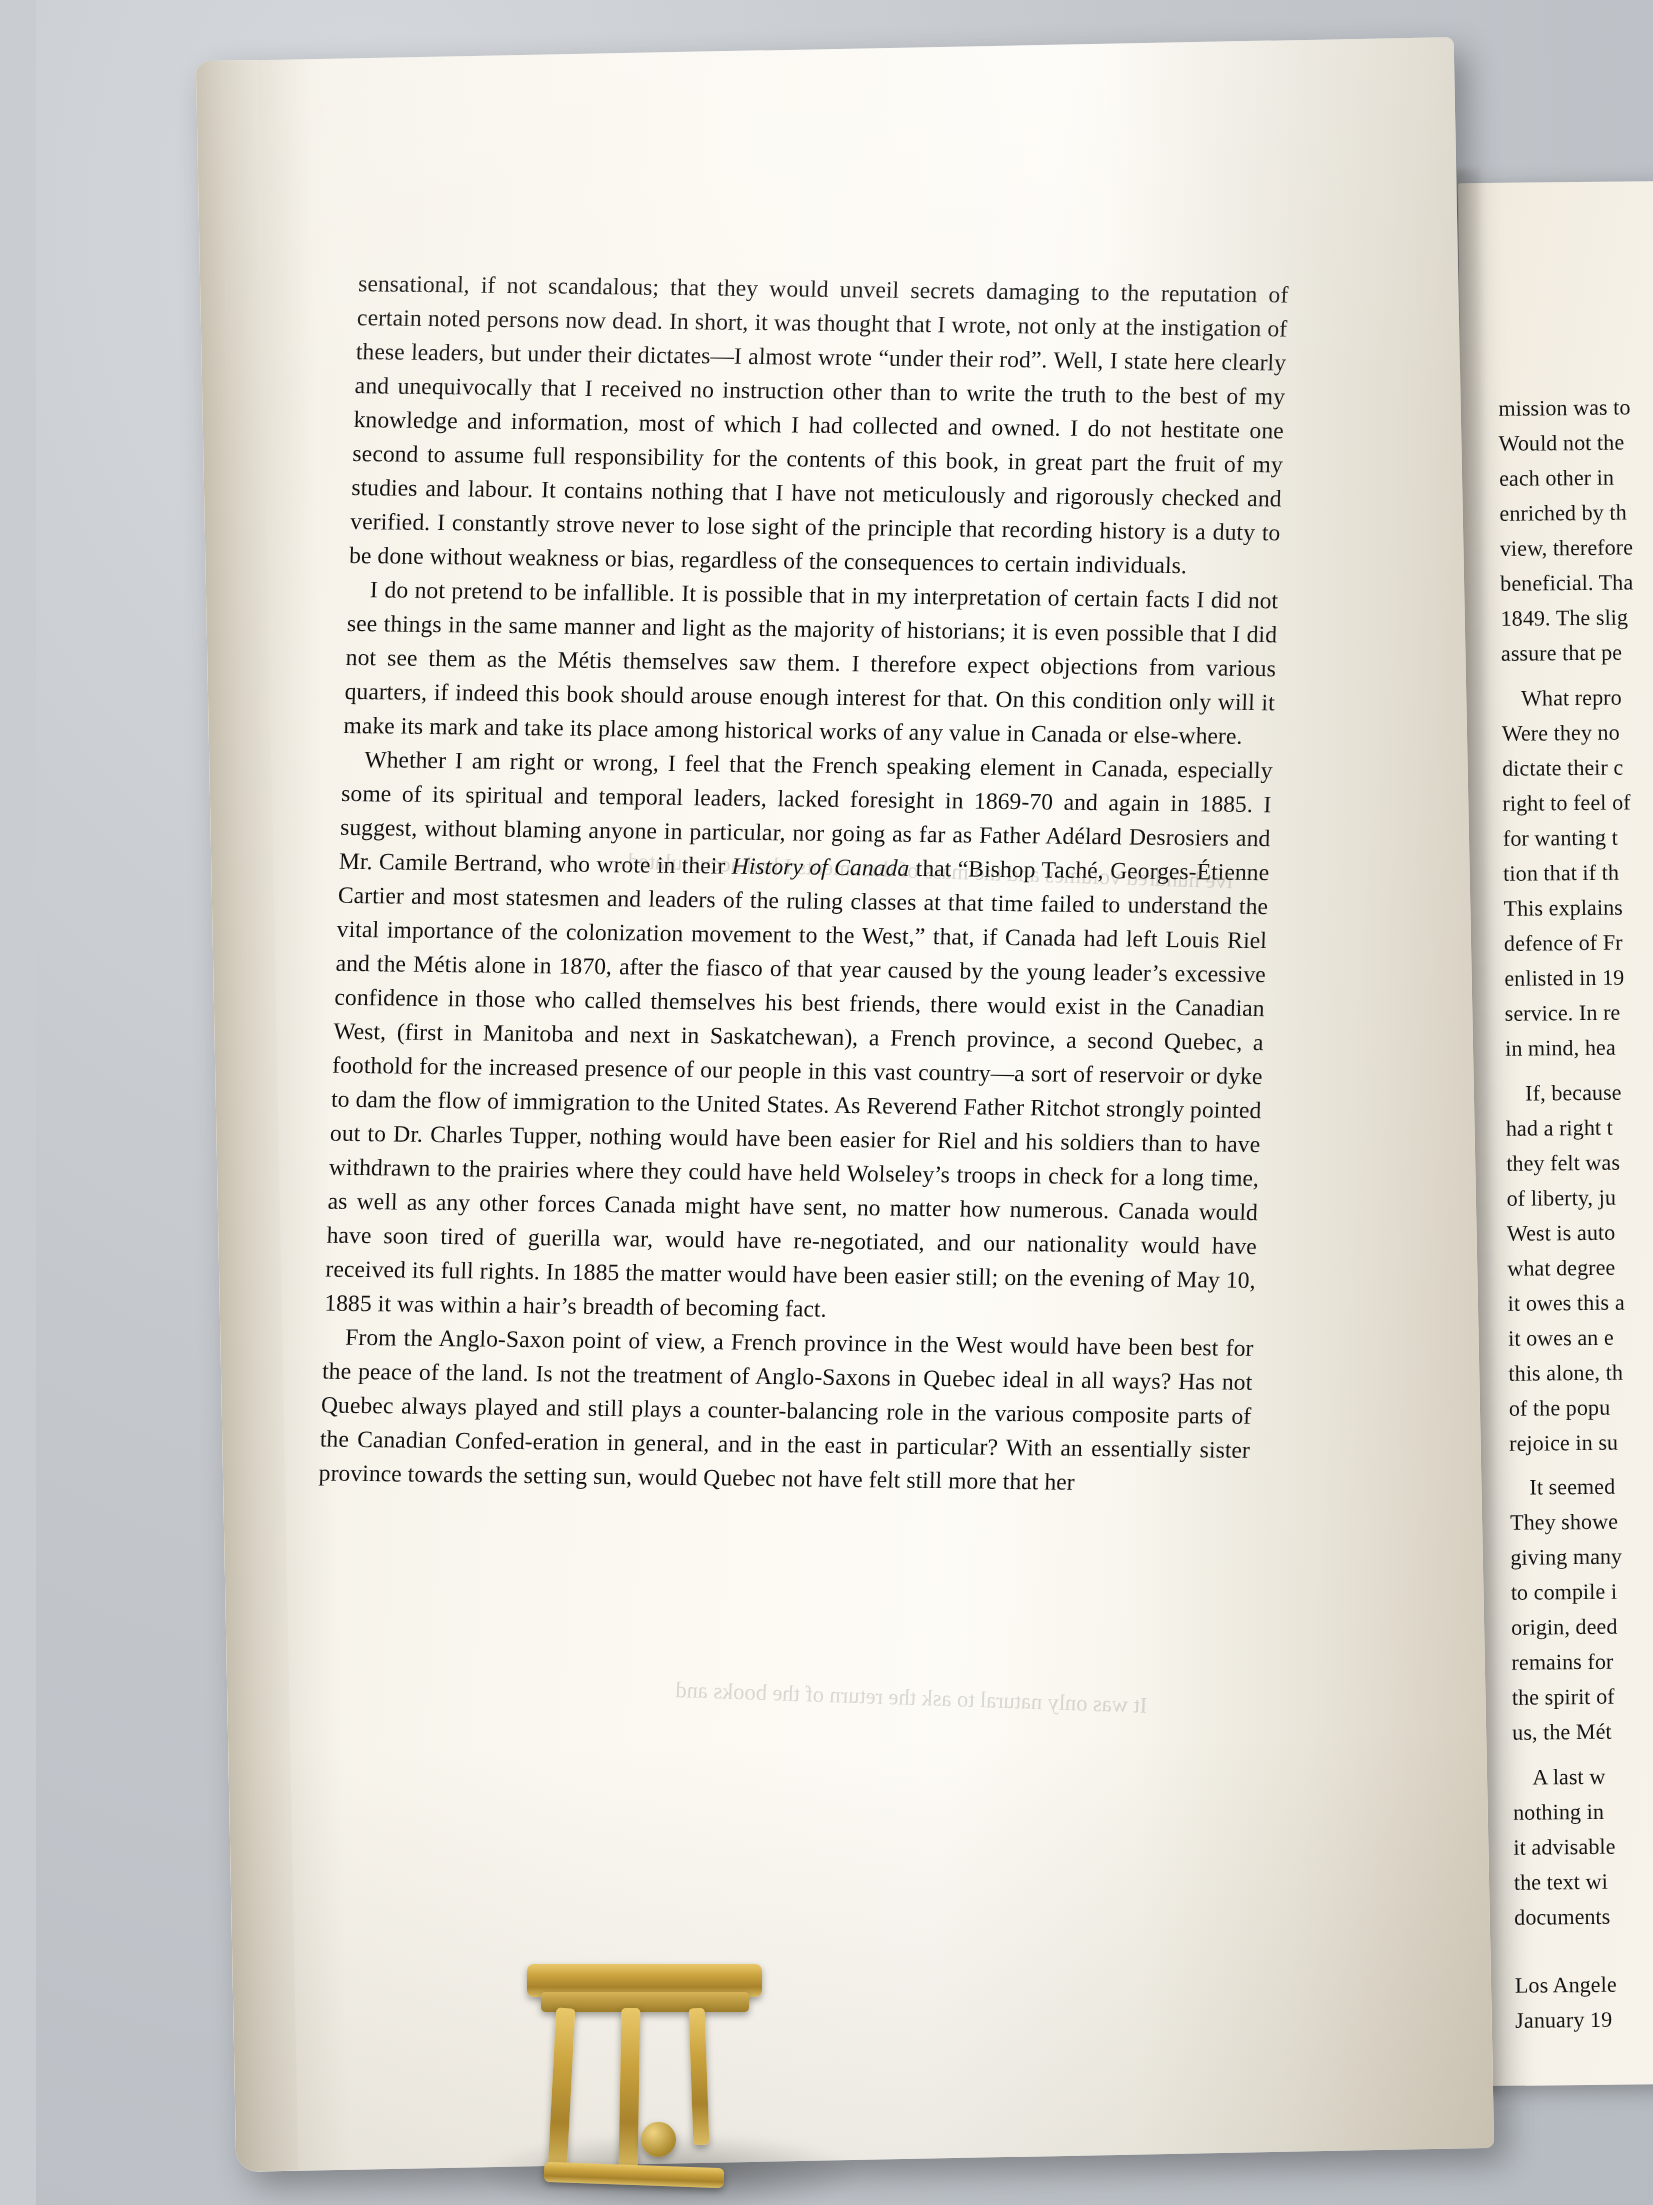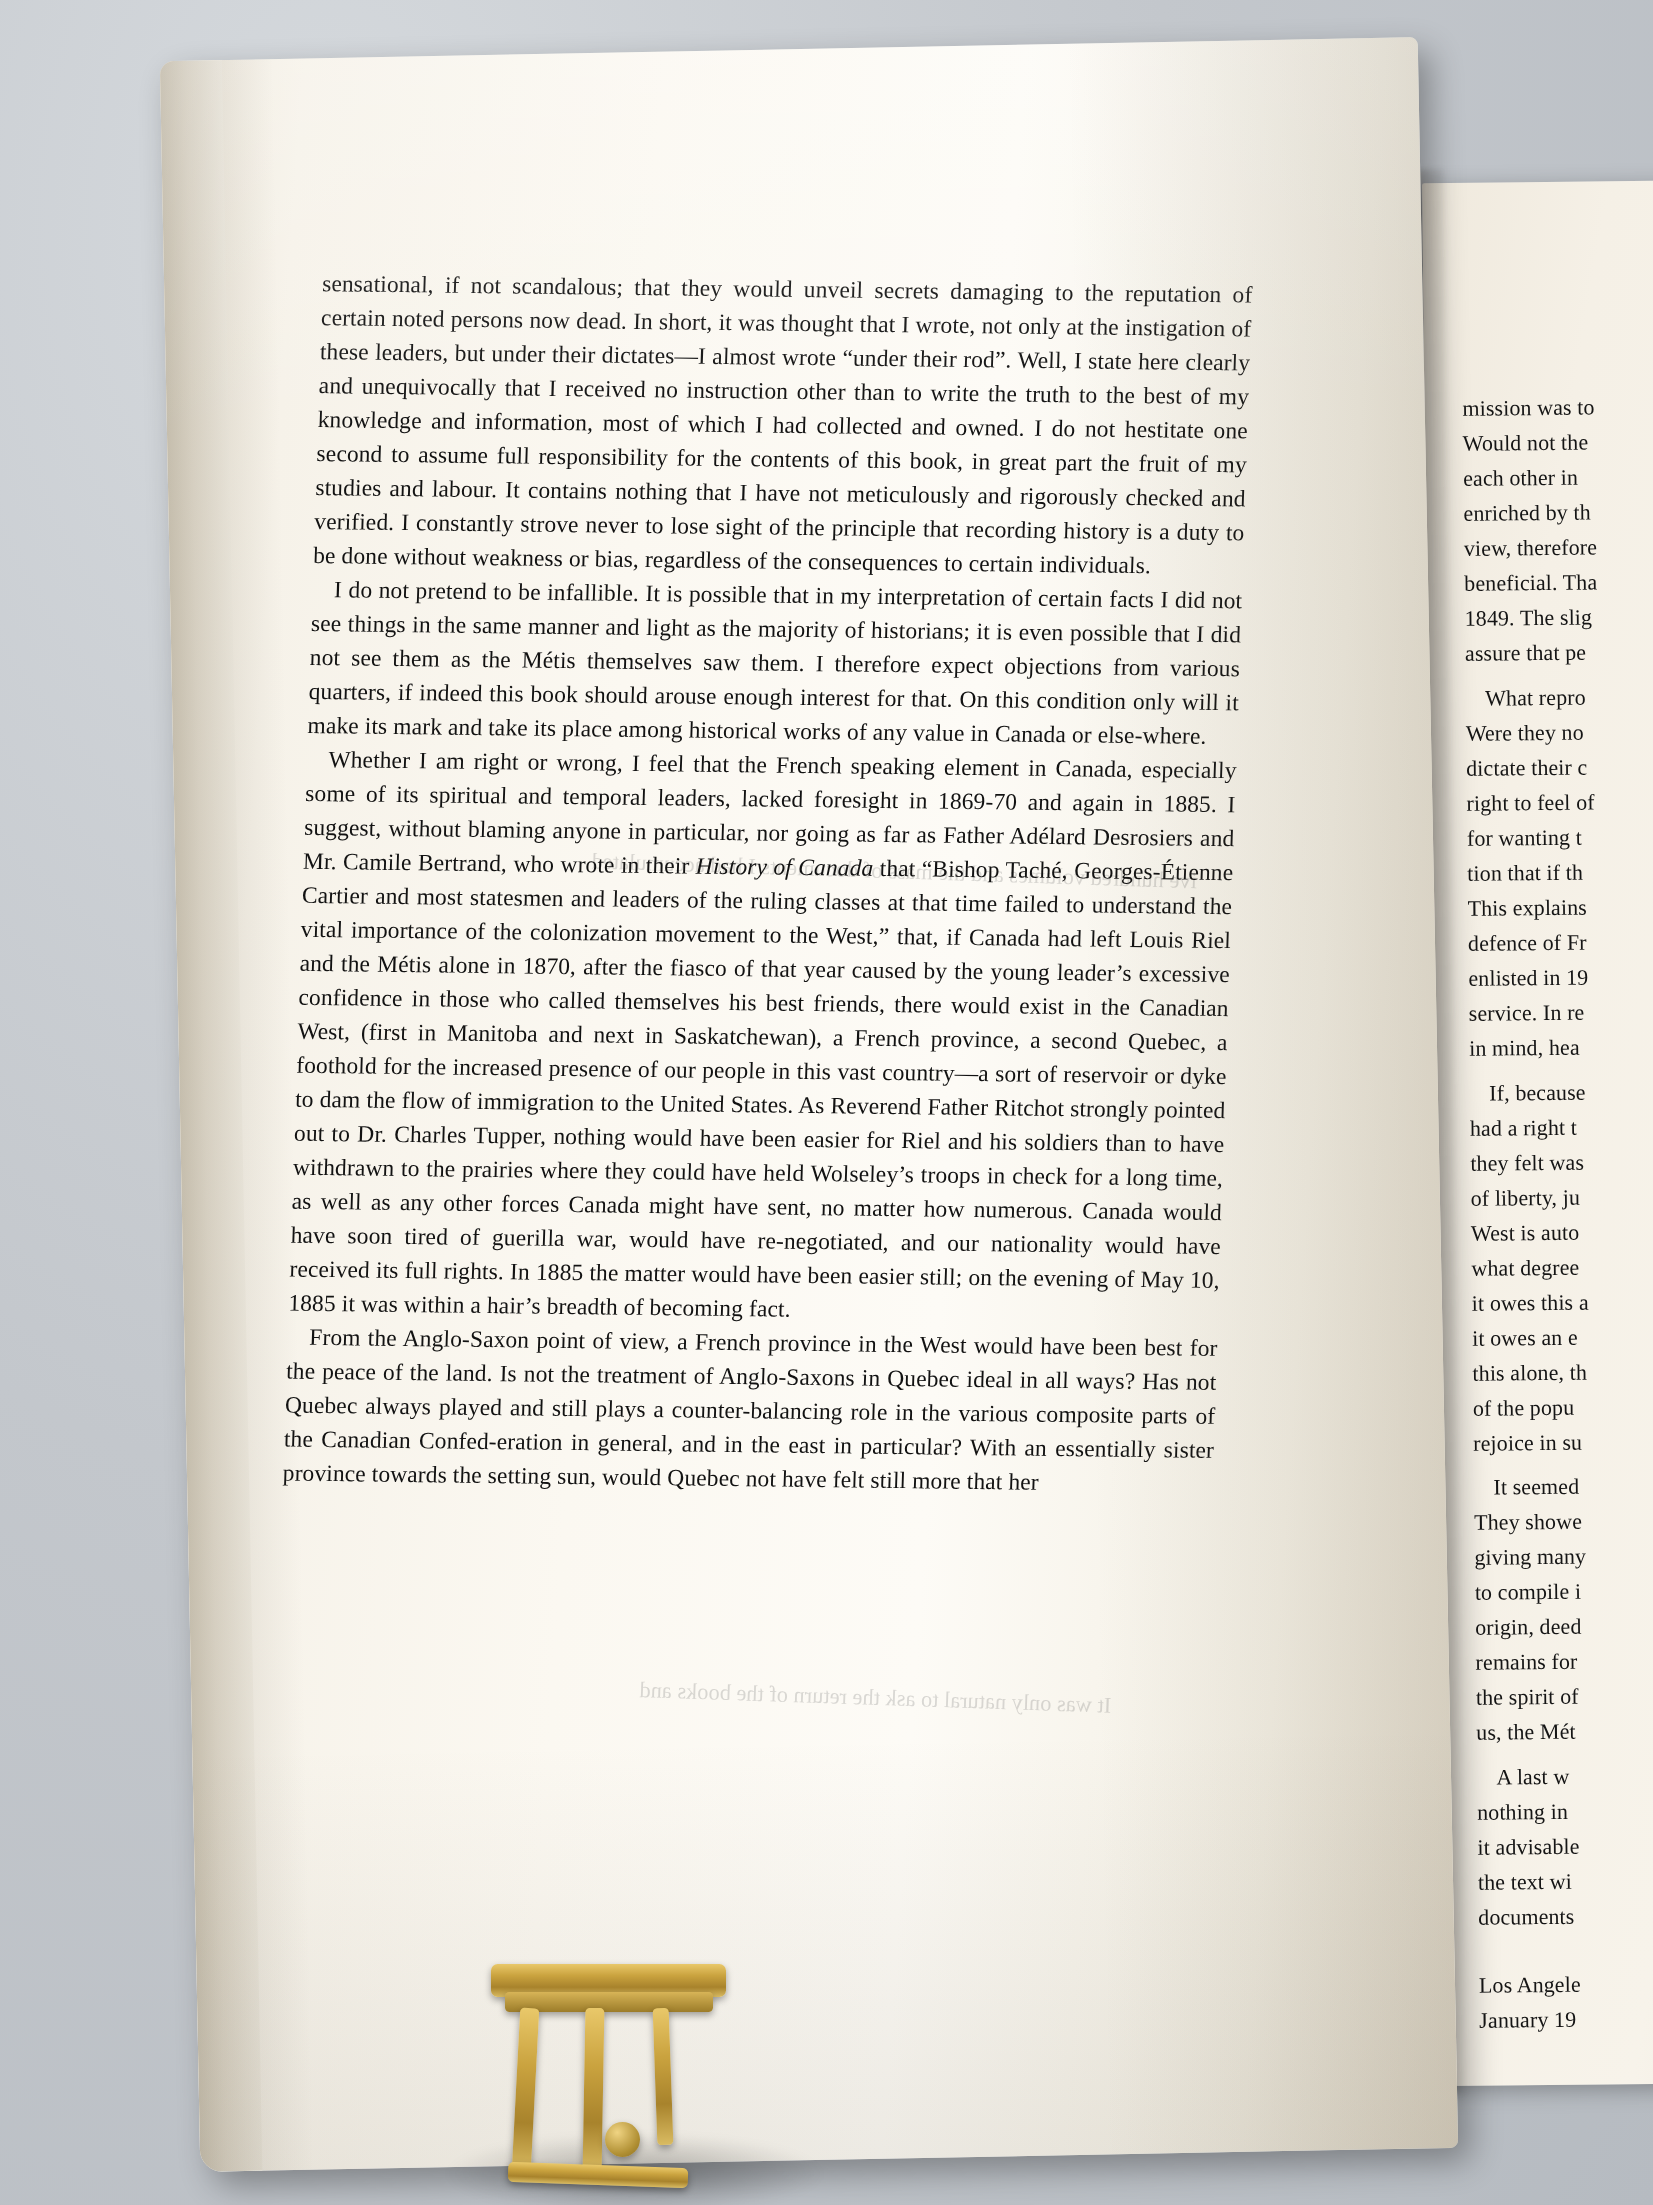--- a/index.html
+++ b/index.html
@@ -14,20 +14,21 @@
     font-family: "Liberation Serif", serif;
     position: relative;
   }
 
   
   #scene {
     position: absolute;
     inset: 0;
     background:
       radial-gradient(ellipse at 20% 10%, #d5d9dd 0%, #c3c7cc 45%, #b6bbc1 100%);
+    margin-left: 36px;
   }
 
   
   #book {
     position: absolute;
     left: 180px;
     top: 33px;
     width: 1477px;
     height: 2133px;
   }

